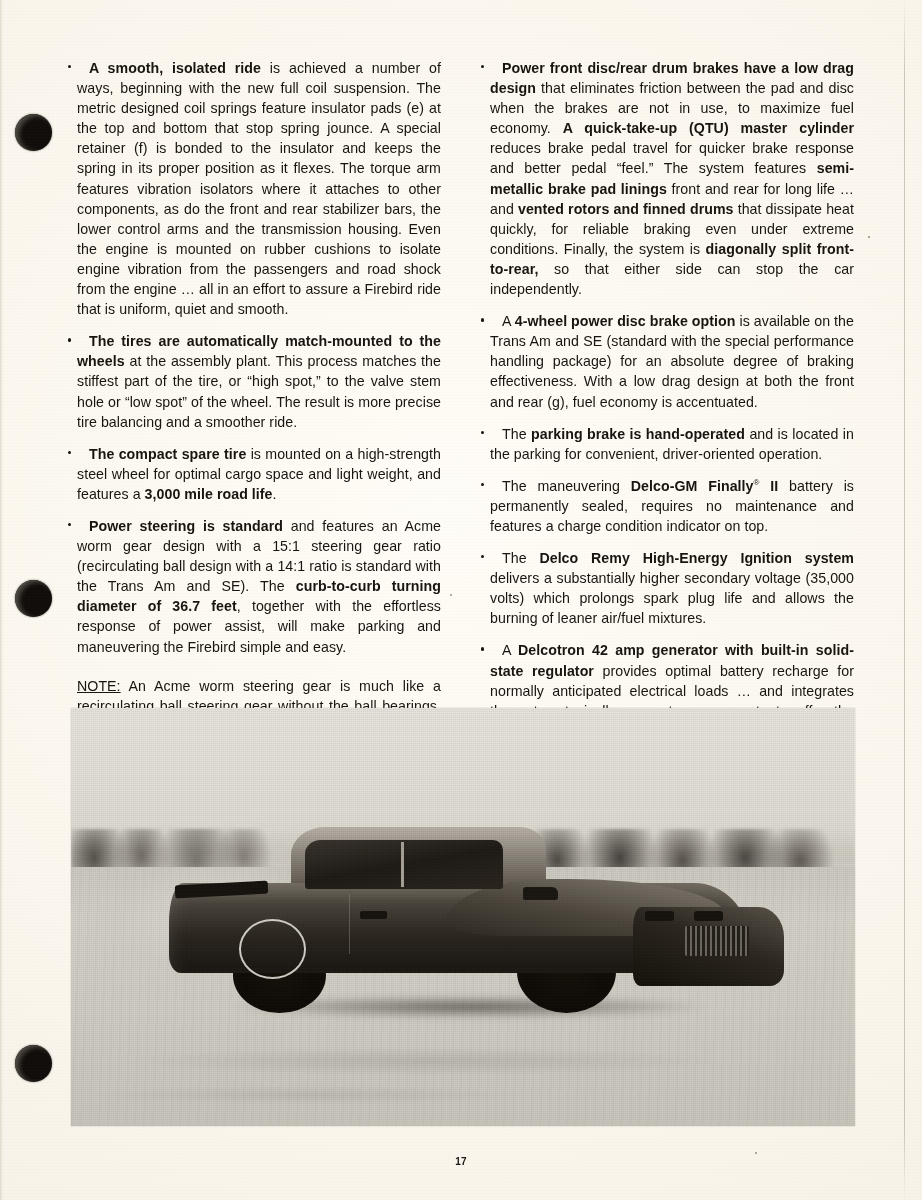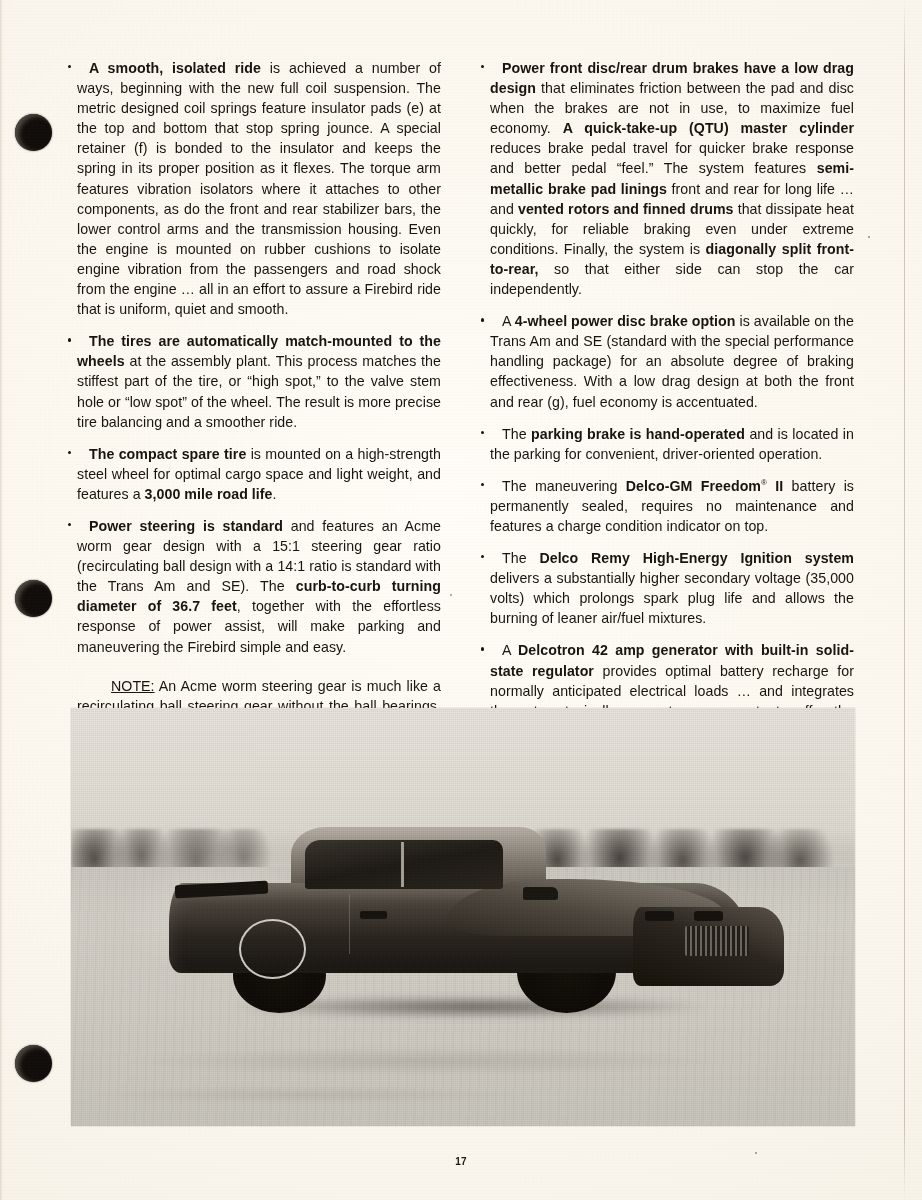--- a/index.html
+++ b/index.html
@@ -95,21 +95,21 @@
   }
   .note-block {
     position: relative;
     margin-top: 19px;
     text-align: justify;
     text-justify: inter-word;
     padding-left: 9px;
   }
   .para-text { display: inline; margin-left: 12px; }
   b, .b { font-weight: bold; }
-  .u { text-decoration: underline; margin-left: 34px; }
+  .u { text-decoration: underline; }
   .sup {
     font-size: 8px;
     vertical-align: super;
     line-height: 0;
   }
 
   
   .photo-frame {
     position: absolute;
     left: 71px;
@@ -334,21 +334,21 @@
       <div class="bullet-item"><span class="dot"></span><span class="para-text"><span class="b">The tires are automatically match-mounted to the wheels</span><span> at the assembly plant. This process matches the stiffest part of the tire, or “high spot,” to the valve stem hole or “low spot” of the wheel. The result is more precise tire balancing and a smoother ride.</span></span></div>
       <div class="bullet-item"><span class="dot"></span><span class="para-text"><span class="b">The compact spare tire</span><span> is mounted on a high-strength steel wheel for optimal cargo space and light weight, and features a </span><span class="b">3,000 mile road life</span><span>.</span></span></div>
       <div class="bullet-item"><span class="dot"></span><span class="para-text"><span class="b">Power steering is standard</span><span> and features an Acme worm gear design with a 15:1 steering gear ratio (recirculating ball design with a 14:1 ratio is standard with the Trans Am and SE). The </span><span class="b">curb-to-curb turning diameter of 36.7 feet</span><span>, together with the effortless response of power assist, will make parking and maneuvering the Firebird simple and easy.</span></span></div>
       <div class="note-block"><span class="u">NOTE:</span><span> An Acme worm steering gear is much like a recirculating ball steering gear without the ball bearings. The simpler design of a worm-type gear results in a lower component cost.</span></div>
     </div>
 
   <div class="col col-right" id="col-right">
       <div class="bullet-item"><span class="dot"></span><span class="para-text"><span class="b">Power front disc/rear drum brakes have a low drag design</span><span> that eliminates friction between the pad and disc when the brakes are not in use, to maximize fuel economy. </span><span class="b">A quick-take-up (QTU) master cylinder</span><span> reduces brake pedal travel for quicker brake response and better pedal “feel.” The system features </span><span class="b">semi-metallic brake pad linings</span><span> front and rear for long life … and </span><span class="b">vented rotors and finned drums</span><span> that dissipate heat quickly, for reliable braking even under extreme conditions. Finally, the system is </span><span class="b">diagonally split front-to-rear,</span><span> so that either side can stop the car independently.</span></span></div>
       <div class="bullet-item"><span class="dot"></span><span class="para-text"><span>A </span><span class="b">4-wheel power disc brake option</span><span> is available on the Trans Am and SE (standard with the special performance handling package) for an absolute degree of braking effectiveness. With a low drag design at both the front and rear (g), fuel economy is accentuated.</span></span></div>
       <div class="bullet-item"><span class="dot"></span><span class="para-text"><span>The </span><span class="b">parking brake is hand-operated</span><span> and is located in the parking for convenient, driver-oriented operation.</span></span></div>
-      <div class="bullet-item"><span class="dot"></span><span class="para-text"><span>The maneuvering </span><span class="b">Delco-GM Freedom</span><span class="sup">®</span><span class="b"> II</span><span> battery is permanently sealed, requires no maintenance and features a charge condition indicator on top.</span></span></div>
+      <div class="bullet-item"><span class="dot"></span><span class="para-text"><span>The maneuvering </span><span class="b">Delco-GM Finally</span><span class="sup">®</span><span class="b"> II</span><span> battery is permanently sealed, requires no maintenance and features a charge condition indicator on top.</span></span></div>
       <div class="bullet-item"><span class="dot"></span><span class="para-text"><span>The </span><span class="b">Delco Remy High-Energy Ignition system</span><span> delivers a substantially higher secondary voltage (35,000 volts) which prolongs spark plug life and allows the burning of leaner air/fuel mixtures.</span></span></div>
       <div class="bullet-item"><span class="dot"></span><span class="para-text"><span>A </span><span class="b">Delcotron 42 amp generator with built-in solid-state regulator</span><span> provides optimal battery recharge for normally anticipated electrical loads … and integrates these two typically separate components to offer the most effective utilization of space in the engine compartment.</span></span></div>
     </div>
 
   <div class="photo-frame">
     <div class="photo">
       <div class="sky"></div>
       <div class="treeline"></div>
       <div class="ground"></div>
       <div class="ground-marks"></div>

